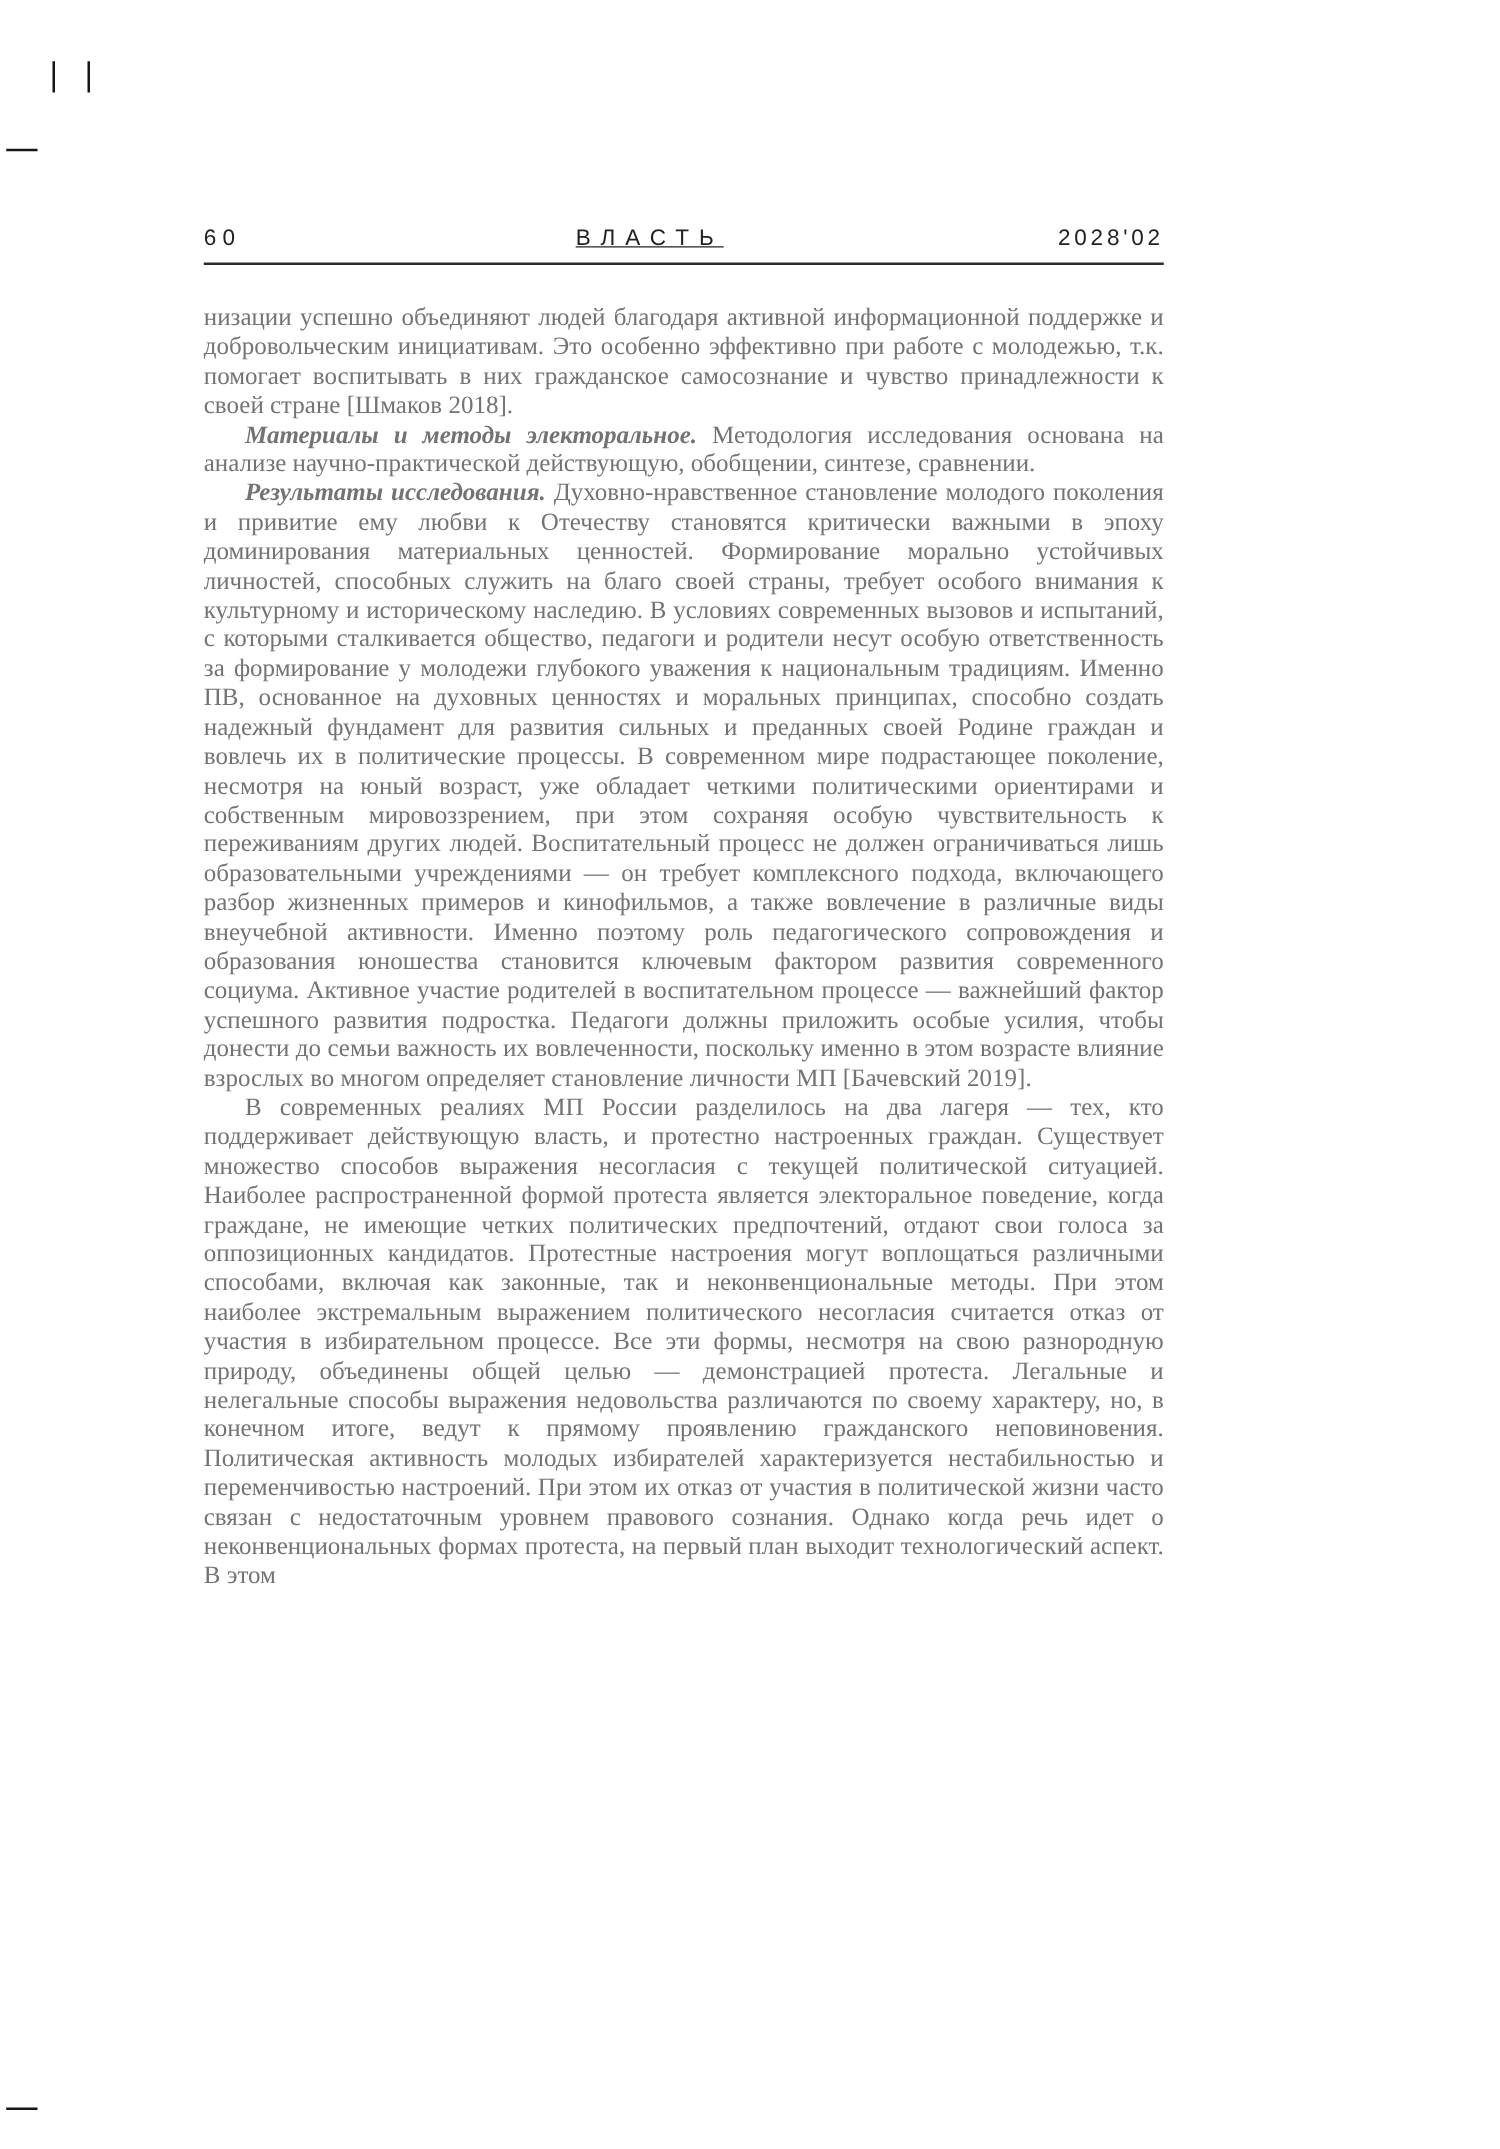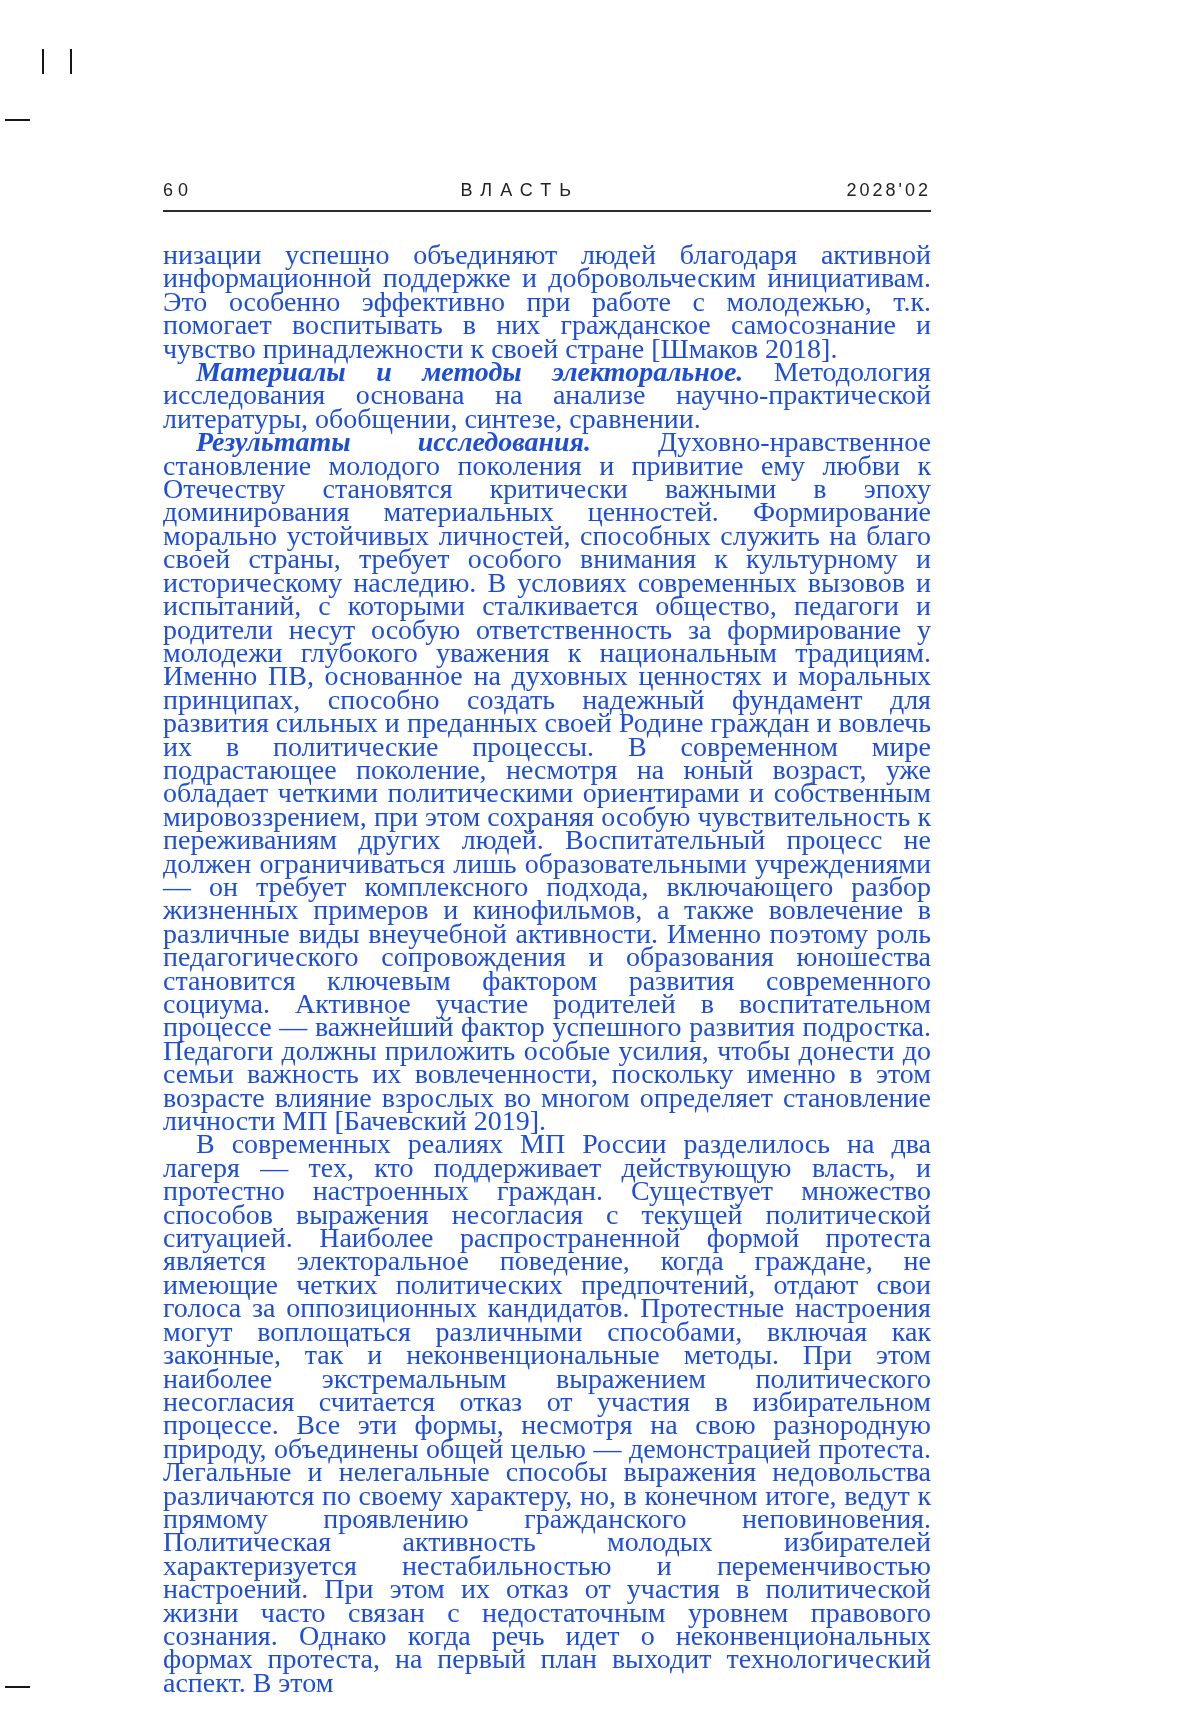--- a/index.html
+++ b/index.html
@@ -39,29 +39,29 @@
     display: flex;
     justify-content: space-between;
     align-items: baseline;
     font-family: "Liberation Sans", sans-serif;
     font-size: 18px;
     color: #222;
     padding-bottom: 9px;
     border-bottom: 2px solid #2b2b2b;
   }
   .page-number  { letter-spacing: 5px; }
-  .journal-title{ letter-spacing: 8px; }
+  .journal-title{ letter-spacing: 8px; text-decoration: underline; }
   .issue        { letter-spacing: 3px; }
 
   .body-text {
     margin-top: 31px;
-    font-size: 28px;
+    font-size: 20px;
     line-height: 23.4px;
     text-align: justify;
-    color: #1d4ed8;
+    color: #737373;
   }
   .body-text p { text-indent: 33px; }
   .body-text p.continuation { text-indent: 0; }
   .lead { font-weight: bold; font-style: italic; }
 </style>
 </head>
 <body>
 
 <div class="page">
 
@@ -81,19 +81,19 @@
   <div class="content">
 
     <header class="page-header">
       <span class="page-number">60</span>
       <span class="journal-title">ВЛАСТЬ</span>
       <span class="issue">2028'02</span>
     </header>
 
     <main class="body-text">
       <p class="continuation"><span class="lead"></span><span>низации успешно объединяют людей благодаря активной информационной поддержке и добровольческим инициативам. Это особенно эффективно при работе с молодежью, т.к. помогает воспитывать в них гражданское самосознание и чувство принадлежности к своей стране [Шмаков 2018].</span></p>
-      <p><span class="lead">Материалы и методы электоральное.</span><span> Методология исследования основана на анализе научно-практической литературы, обобщении, синтезе, сравнении.</span></p>
+      <p><span class="lead">Материалы и методы электоральное.</span><span> Методология исследования основана на анализе научно-практической действующую, обобщении, синтезе, сравнении.</span></p>
       <p><span class="lead">Результаты исследования.</span><span> Духовно-нравственное становление молодого поколения и привитие ему любви к Отечеству становятся критически важными в эпоху доминирования материальных ценностей. Формирование морально устойчивых личностей, способных служить на благо своей страны, требует особого внимания к культурному и историческому наследию. В условиях современных вызовов и испытаний, с которыми сталкивается общество, педагоги и родители несут особую ответственность за формирование у молодежи глубокого уважения к национальным традициям. Именно ПВ, основанное на духовных ценностях и моральных принципах, способно создать надежный фундамент для развития сильных и преданных своей Родине граждан и вовлечь их в политические процессы. В современном мире подрастающее поколение, несмотря на юный возраст, уже обладает четкими политическими ориентирами и собственным мировоззрением, при этом сохраняя особую чувствительность к переживаниям других людей. Воспитательный процесс не должен ограничиваться лишь образовательными учреждениями — он требует комплексного подхода, включающего разбор жизненных примеров и кинофильмов, а также вовлечение в различные виды внеучебной активности. Именно поэтому роль педагогического сопровождения и образования юношества становится ключевым фактором развития современного социума. Активное участие родителей в воспитательном процессе — важнейший фактор успешного развития подростка. Педагоги должны приложить особые усилия, чтобы донести до семьи важность их вовлеченности, поскольку именно в этом возрасте влияние взрослых во многом определяет становление личности МП [Бачевский 2019].</span></p>
       <p><span class="lead"></span><span>В современных реалиях МП России разделилось на два лагеря — тех, кто поддерживает действующую власть, и протестно настроенных граждан. Существует множество способов выражения несогласия с текущей политической ситуацией. Наиболее распространенной формой протеста является электоральное поведение, когда граждане, не имеющие четких политических предпочтений, отдают свои голоса за оппозиционных кандидатов. Протестные настроения могут воплощаться различными способами, включая как законные, так и неконвенциональные методы. При этом наиболее экстремальным выражением политического несогласия считается отказ от участия в избирательном процессе. Все эти формы, несмотря на свою разнородную природу, объединены общей целью — демонстрацией протеста. Легальные и нелегальные способы выражения недовольства различаются по своему характеру, но, в конечном итоге, ведут к прямому проявлению гражданского неповиновения. Политическая активность молодых избирателей характеризуется нестабильностью и переменчивостью настроений. При этом их отказ от участия в политической жизни часто связан с недостаточным уровнем правового сознания. Однако когда речь идет о неконвенциональных формах протеста, на первый план выходит технологический аспект. В этом</span></p>
     </main>
 
   </div>
 </div>
 
 </body></html>

